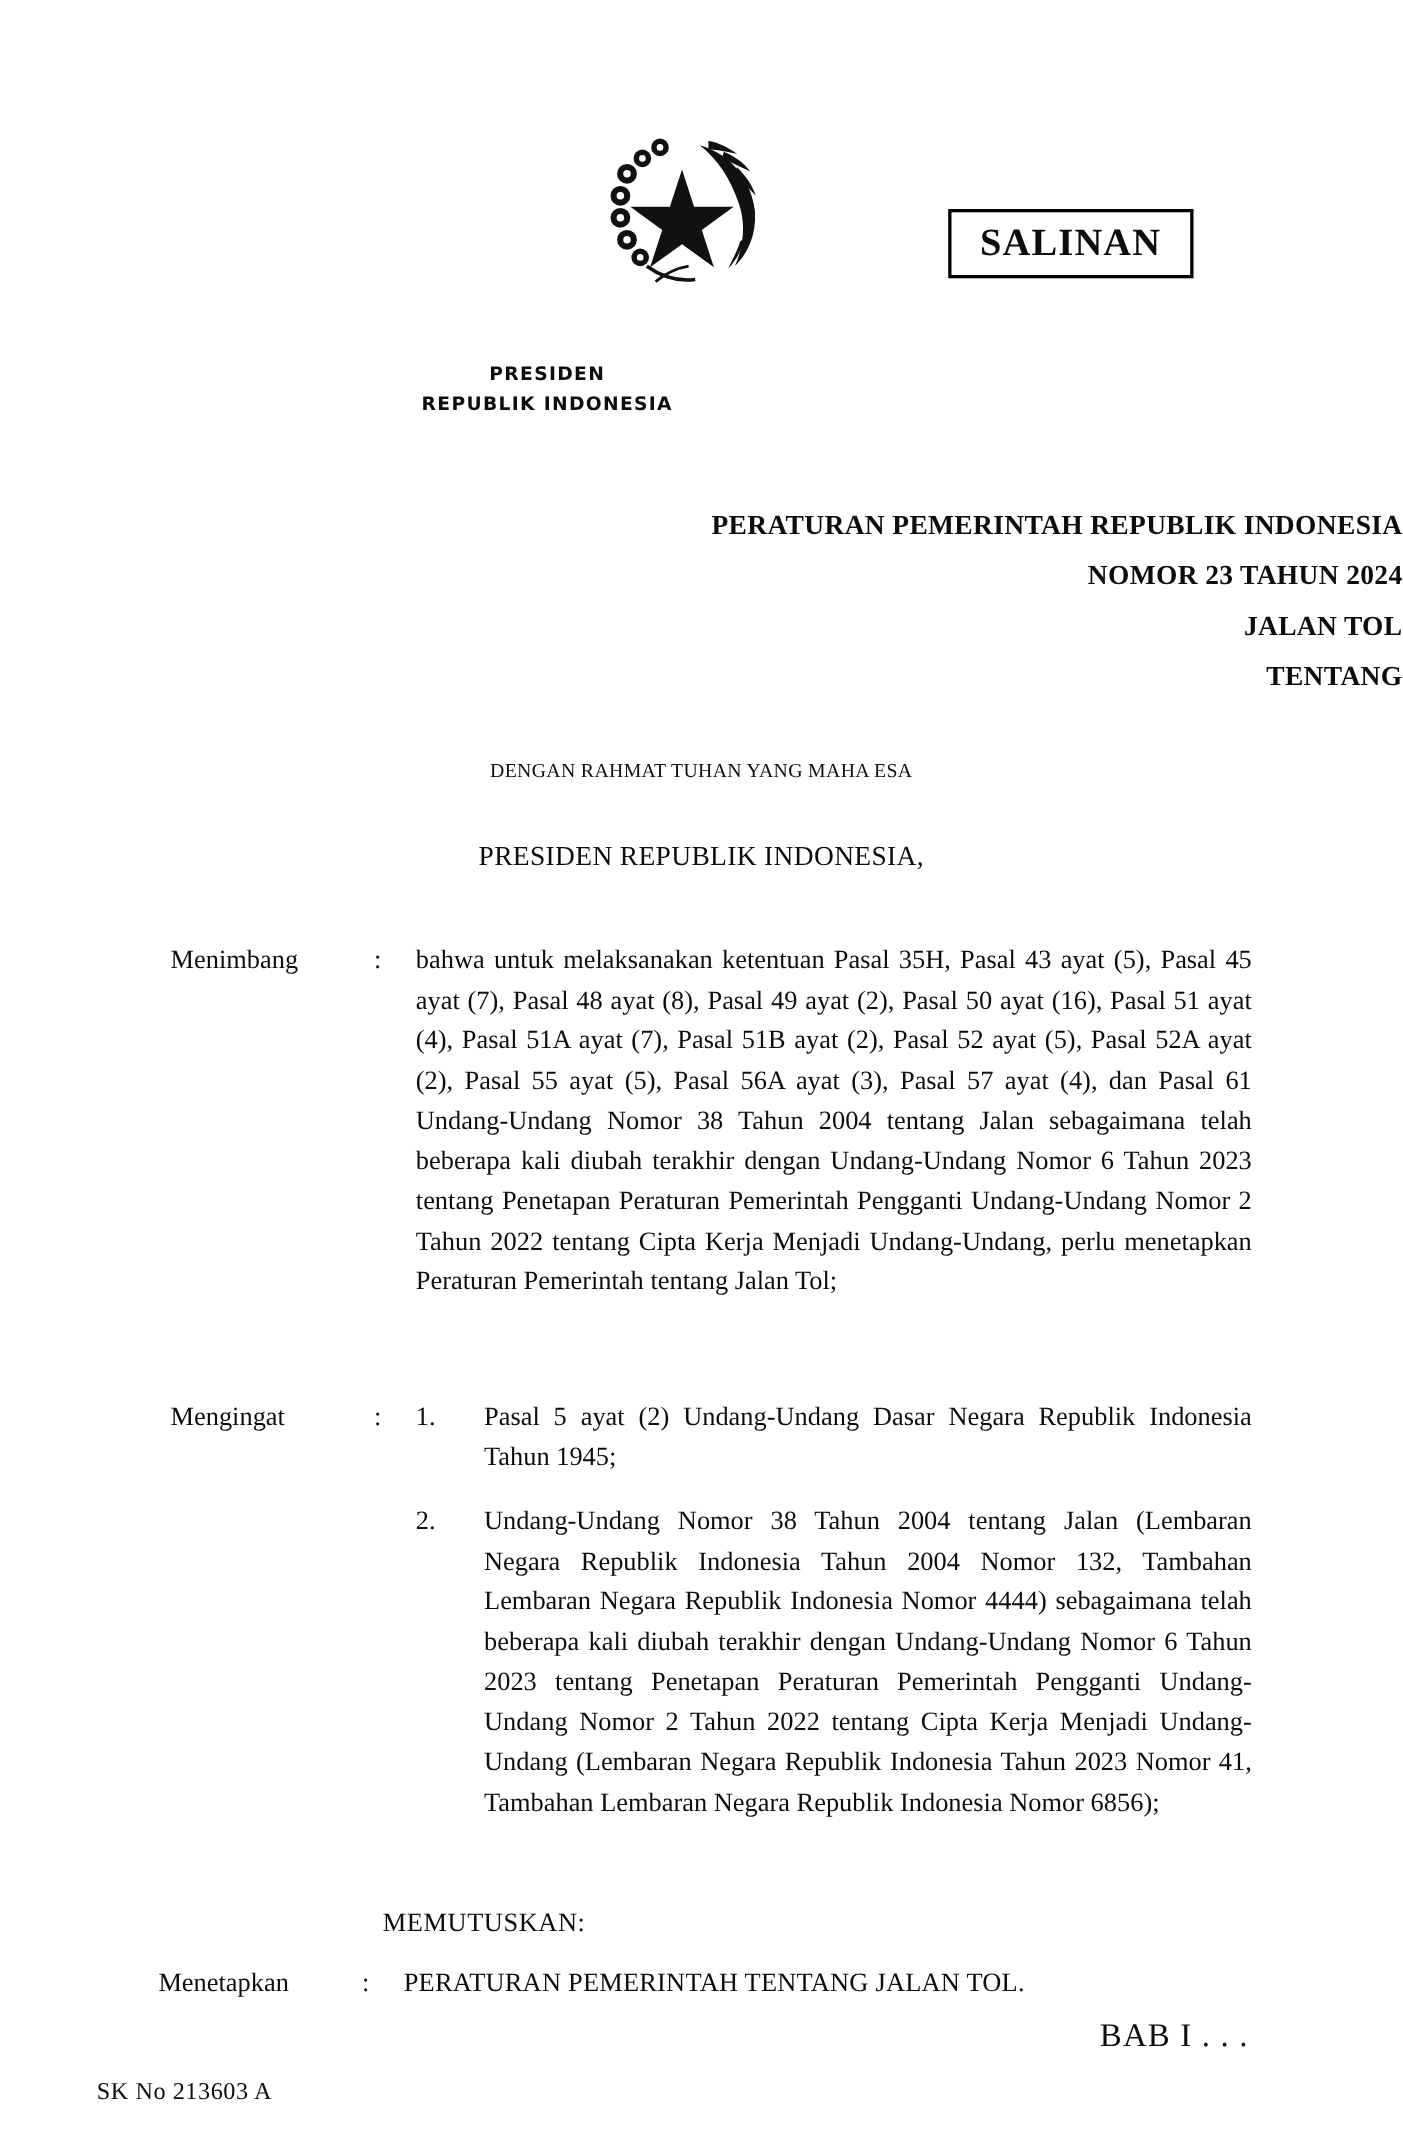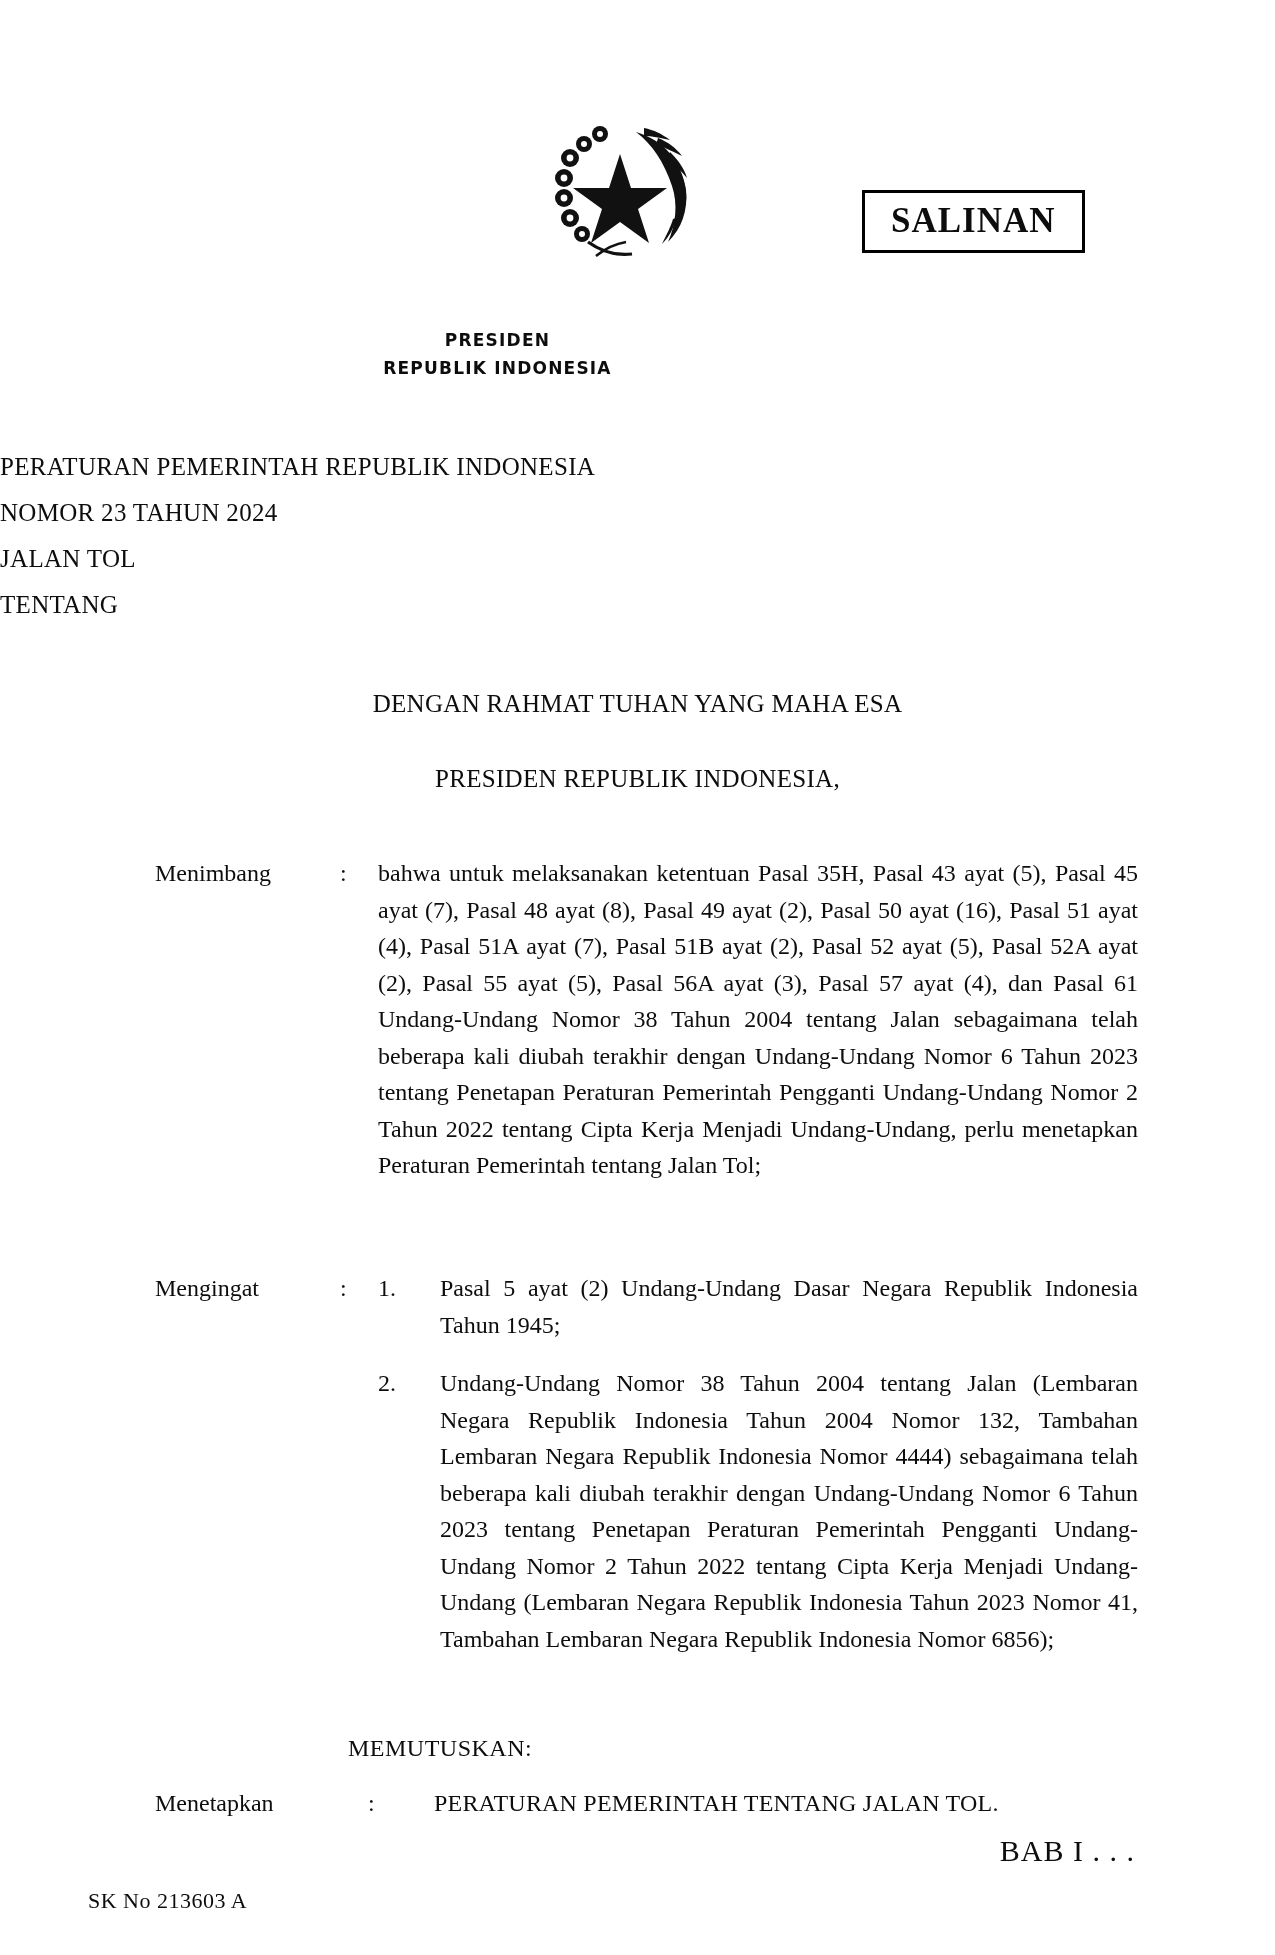--- a/index.html
+++ b/index.html
@@ -55,35 +55,36 @@
     font-size: 17px;
     letter-spacing: 1.2px;
   }
   .pres-line.l1 { top: 330px; left: -140px; }
   .pres-line.l2 { top: 358px; left: -140px; }
 
   
   .title-block {
     position: absolute;
     left: 0;
-    top: 444px;
-    width: 100%;
-    text-align: left;
+    top: 455px;
+    width: 100%;
+    text-align: right;
     font-size: 25px;
     line-height: 46px;
     letter-spacing: 0.3px;
+    font-weight: bold;
   }
   .title-block div { white-space: nowrap; }
   .subtitle-1 {
     position: absolute;
     left: 0;
     top: 690px;
     width: 100%;
     text-align: center;
-    font-size: 25px;
+    font-size: 18px;
     letter-spacing: 0.3px;
   }
   .subtitle-2 {
     position: absolute;
     left: 0;
     top: 765px;
     width: 100%;
     text-align: center;
     font-size: 25px;
     letter-spacing: 0.3px;
@@ -142,21 +143,21 @@
   }
 
   .memutuskan {
     position: absolute;
     left: 348px;
     top: 1735px;
     font-size: 24px;
     letter-spacing: 0.5px;
   }
 
-  #menetapkan-row { left: 145px; top: 1785px; width: 1000px; gap: 28px; }
+  #menetapkan-row { left: 134px; top: 1785px; width: 1000px; }
   #menetapkan-row .body { width: 760px; letter-spacing: 0.2px; }
 
   .next-page {
     position: absolute;
     right: 140px;
     top: 1834px;
     font-size: 30px;
     letter-spacing: 1px;
   }
 

